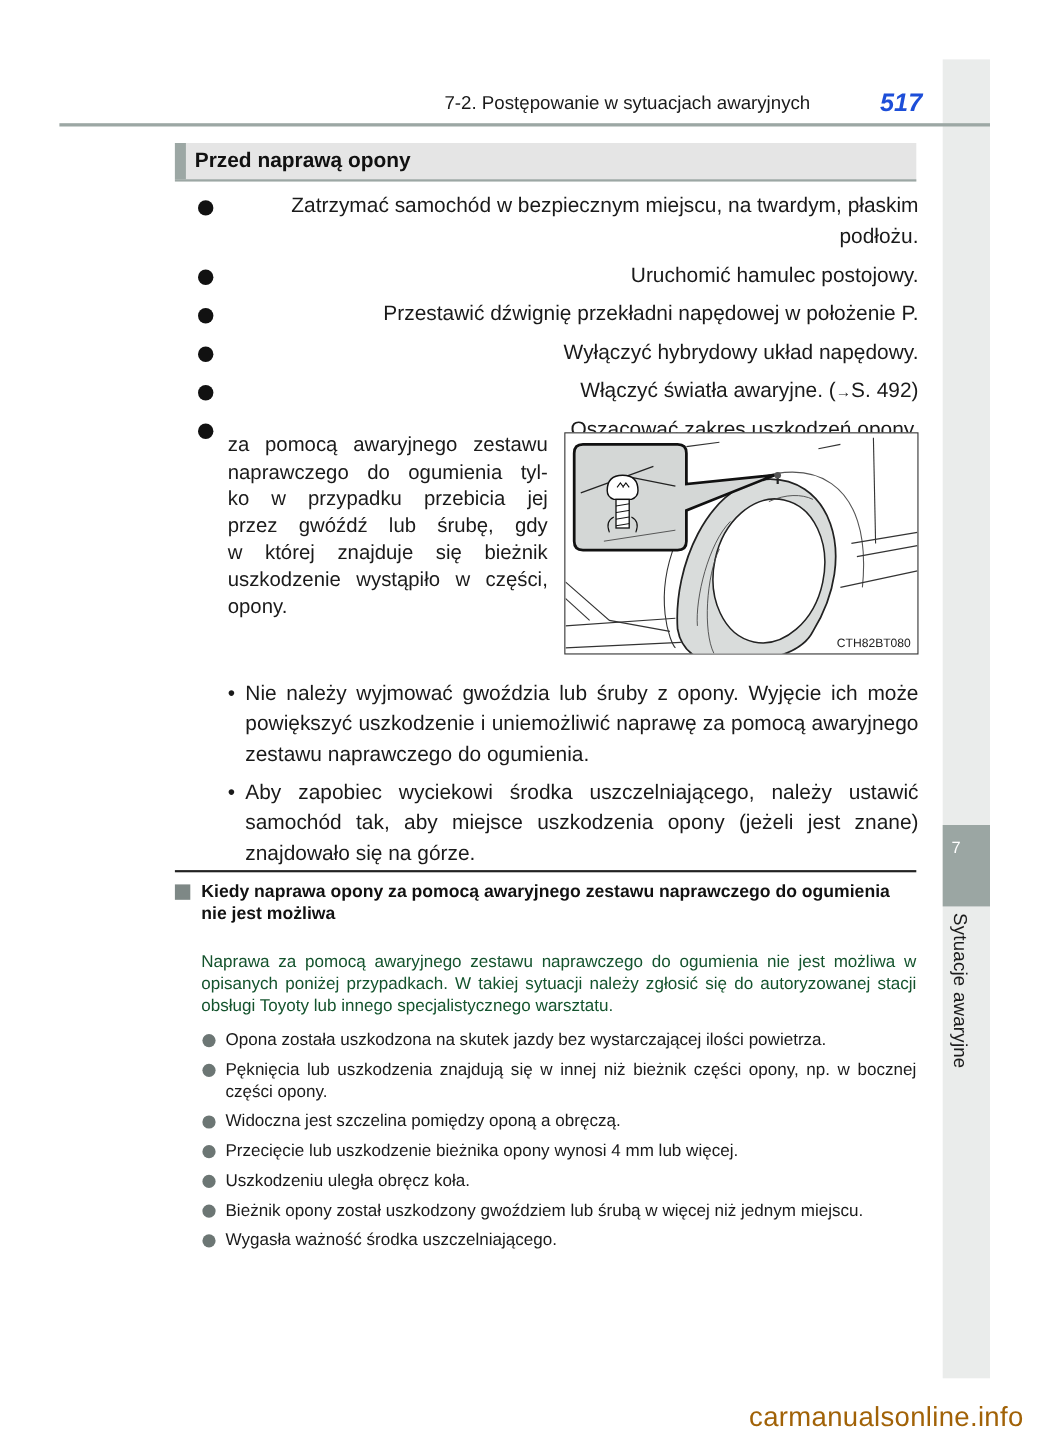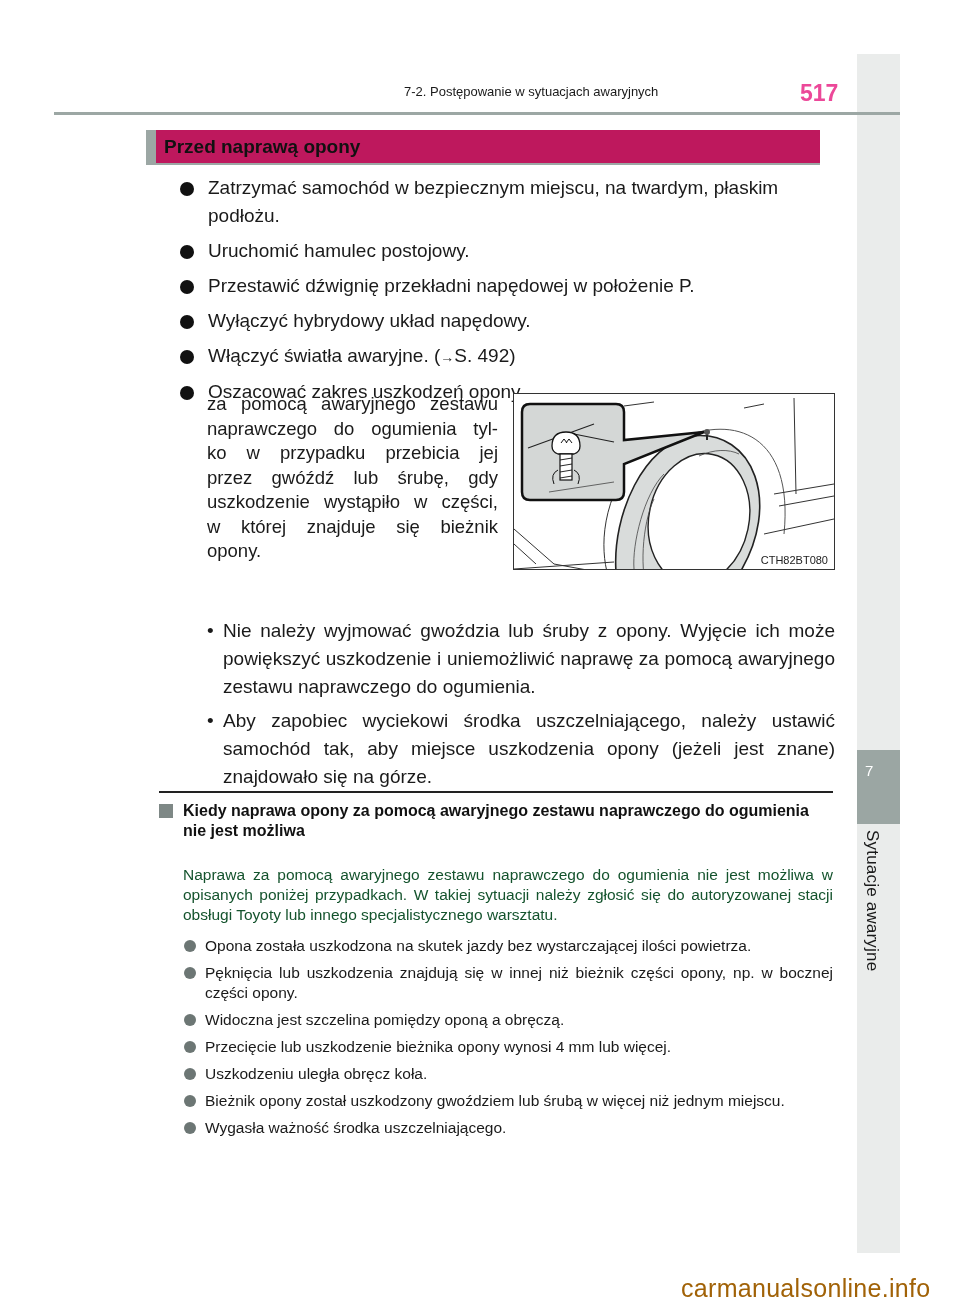--- a/index.html
+++ b/index.html
@@ -6,37 +6,37 @@
   html, body { width: 960px; height: 1313px; background: #ffffff; overflow: hidden; }
   body { position: relative; font-family: "Liberation Sans", sans-serif; color: #1a1a1a; }
 
   .side-tab-bg { position: absolute; left: 857px; top: 54px; width: 43px; height: 1199px; background: #eaeceb; }
   .side-tab-num { position: absolute; left: 857px; top: 750px; width: 43px; height: 74px; background: #9ba6a3; }
   .side-tab-num span { position: absolute; left: 8px; top: 12px; color: #ffffff; font-size: 15px; }
   .side-tab-label { position: absolute; left: 862px; top: 830px; width: 30px; height: 170px; }
   .side-tab-label span { display: block; writing-mode: vertical-rl; font-size: 17px; color: #1a1a1a; letter-spacing: 0.2px; }
 
   .header-rule { position: absolute; left: 54px; top: 112px; width: 846px; height: 3px; background: #9ca7a4; }
-  .header-title { position: absolute; left: 404px; top: 84px; font-size: 13px; color: #1a1a1a; }
-  .header-page { position: absolute; left: 800px; top: 80px; font-size: 23px; font-weight: bold; color: #ec4899; }
+  .header-title { position: absolute; left: 404px; top: 84px; font-size: 17px; color: #1a1a1a; }
+  .header-page { position: absolute; left: 800px; top: 80px; font-size: 23px; font-weight: bold; color: #1d4ed8; font-style: italic; }
 
-  .section-bar { position: absolute; left: 146px; top: 130px; width: 674px; height: 35px; background: #be185d; border-bottom: 2px solid #9ca7a4; }
+  .section-bar { position: absolute; left: 159px; top: 130px; width: 674px; height: 35px; background: #e5e5e5; border-bottom: 2px solid #9ca7a4; }
   .section-bar .accent { position: absolute; left: 0; top: 0; width: 10px; height: 100%; background: #9ca7a4; }
   .section-bar .title { position: absolute; left: 18px; top: 6px; font-size: 19px; font-weight: bold; color: #111; }
 
-  .main-list { position: absolute; left: 180px; top: 174px; width: 655px; }
+  .main-list { position: absolute; left: 180px; top: 174px; width: 655px; text-align: right; }
   .bullet-item { position: relative; padding-left: 28px; font-size: 19px; line-height: 28px; margin-bottom: 7px; }
   .bullet-item .dot { position: absolute; left: 0; top: 8px; width: 14px; height: 14px; border-radius: 50%; background: #111; }
   .arrow-ref { font-size: 14px; }
 
   .repair-para { position: absolute; left: 207px; top: 392px; width: 291px; font-size: 18.5px; line-height: 24.5px; text-align: justify; }
   .repair-para .line { display: block; text-align: justify; text-align-last: justify; height: 24.5px; white-space: nowrap; }
   .repair-para .line.last { text-align-last: left; }
 
-  .figure { position: absolute; left: 513px; top: 393px; width: 322px; height: 177px; border: 1.5px solid #333; background: #fff; overflow: hidden; }
+  .figure { position: absolute; left: 513px; top: 393px; width: 322px; height: 202px; border: 1.5px solid #333; background: #fff; overflow: hidden; }
   .figure svg { position: absolute; left: 0; top: 0; }
   .figure .fig-code { position: absolute; right: 6px; bottom: 3px; font-size: 11px; color: #222; }
 
   .dot-notes { position: absolute; left: 207px; top: 617px; width: 628px; }
   .dot-note { position: relative; padding-left: 16px; font-size: 19px; line-height: 28px; text-align: justify; margin-bottom: 6px; }
   .dot-note .sdot { position: absolute; left: 0; top: 0; font-size: 19px; }
 
   .divider { position: absolute; left: 159px; top: 791px; width: 674px; height: 2px; background: #222; }
 
   .info-block { position: absolute; left: 159px; top: 801px; width: 674px; }
@@ -94,22 +94,22 @@
     <span class="dot"></span>
     <span>Oszacować zakres uszkodzeń opony.</span>
   </div>
 </div>
 
 <div class="repair-para">
   <span class="line">za pomocą awaryjnego zestawu</span>
   <span class="line">naprawczego do ogumienia tyl-</span>
   <span class="line">ko w przypadku przebicia jej</span>
   <span class="line">przez gwóźdź lub śrubę, gdy</span>
+  <span class="line">w której znajduje się bieżnik</span>
   <span class="line">uszkodzenie wystąpiło w części,</span>
-  <span class="line">w której znajduje się bieżnik</span>
   <span class="line last">opony.</span>
 </div>
 
 <div class="figure">
   <svg width="322" height="217" viewBox="0 0 322 217">
 
     <path d="M110 12 L140 8" stroke="#333" stroke-width="1" fill="none"></path>
     <path d="M230 14 L250 10" stroke="#333" stroke-width="1" fill="none"></path>
     <path d="M280 4 L282 100" stroke="#333" stroke-width="1" fill="none"></path>
     <path d="M165 45 C 220 20, 280 40, 270 140" stroke="#555" stroke-width="1" fill="none"></path>

